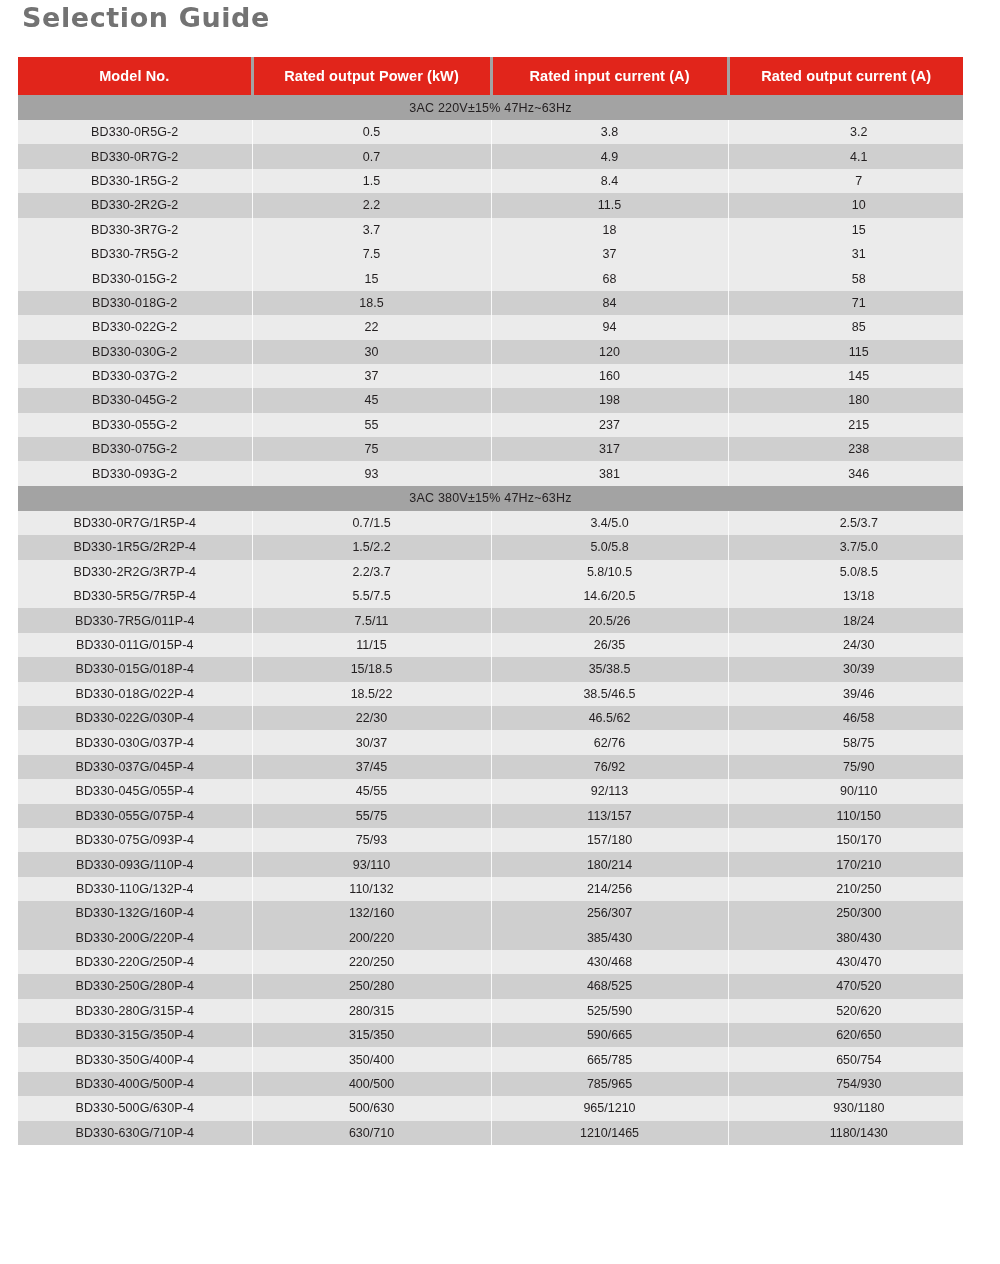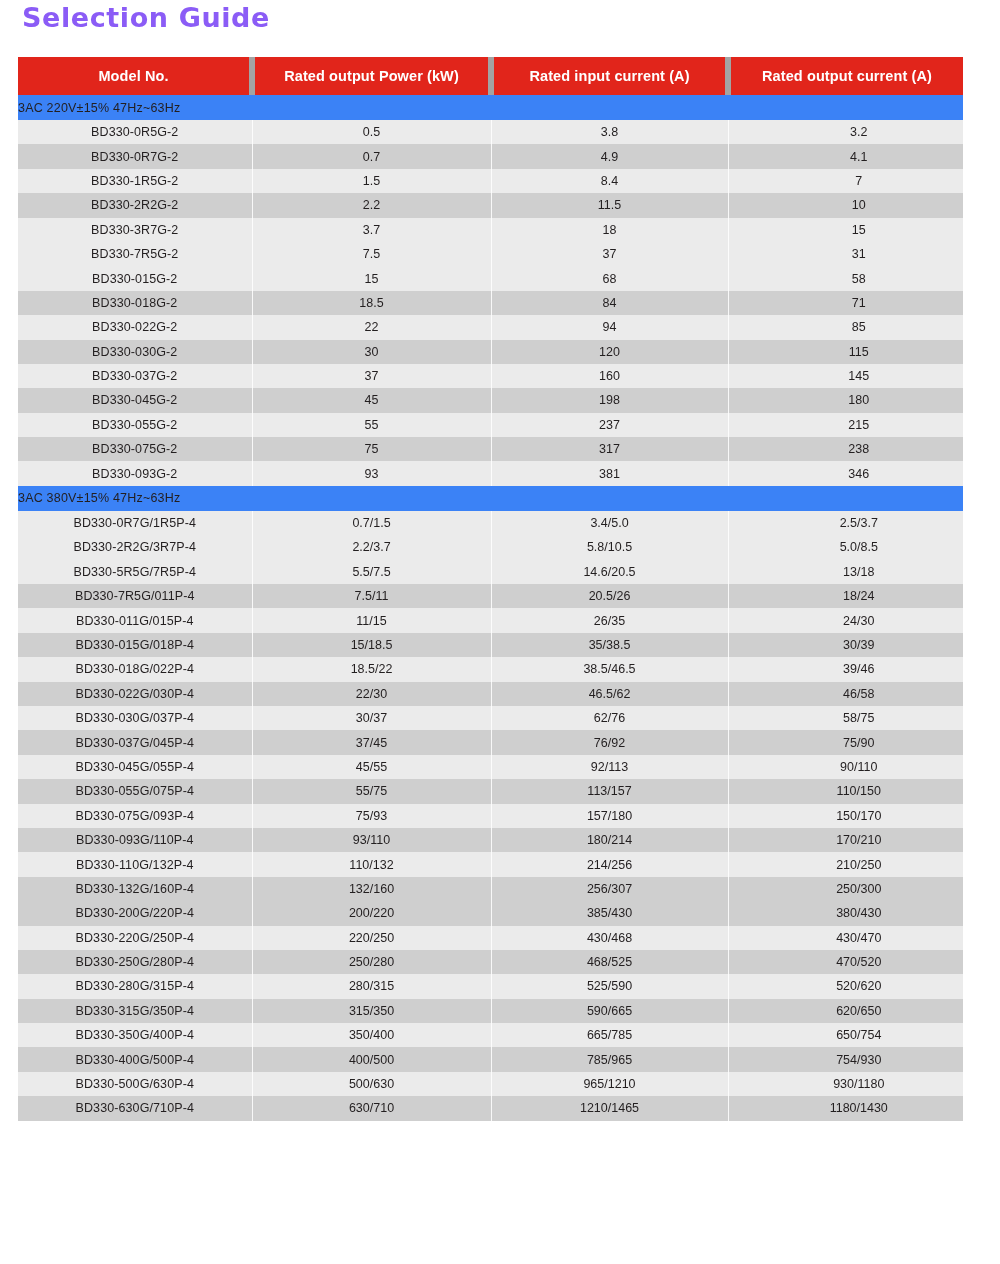--- a/index.html
+++ b/index.html
@@ -22,21 +22,21 @@
   }
 
   .page-title {
     position: absolute;
     left: 22px;
     top: 2px;
     font-family: "DejaVu Sans", sans-serif;
     font-size: 27px;
     font-weight: bold;
     letter-spacing: 0.6px;
-    color: #8b5cf6;
+    color: #737373;
     white-space: nowrap;
   }
 
   .table-wrap {
     position: absolute;
     left: 18px;
     top: 57px;
     width: 945px;
   }
 
@@ -55,29 +55,29 @@
 
   thead th {
     background: #e1251b;
     color: #ffffff;
     font-size: 14.5px;
     font-weight: bold;
     height: 38px;
     padding: 0 4px;
     text-align: center;
     vertical-align: middle;
-    border-right: 6px solid #a3a3a3;
+    border-right: 3px solid #a3a3a3;
     letter-spacing: 0.1px;
   }
   thead th:last-child { border-right: none; }
 
   tr.section-row td {
-    background: #3b82f6;
+    background: #a3a3a3;
     height: 25px;
-    text-align: left;
+    text-align: center;
     vertical-align: middle;
     font-size: 12.5px;
     color: #231f20;
     letter-spacing: 0.2px;
     padding: 0;
   }
 
   tbody tr.data-row td {
     height: 24.4px;
     padding: 0 6px;
@@ -217,20 +217,26 @@
           </tr>
           <tr class="section-row">
             <td colspan="4">3AC 380V±15%  47Hz~63Hz</td>
           </tr>
           <tr class="data-row odd">
             <td class="model">BD330-0R7G/1R5P-4</td>
             <td class="num">0.7/1.5</td>
             <td class="num">3.4/5.0</td>
             <td class="num">2.5/3.7</td>
           </tr>
+          <tr class="data-row even">
+            <td class="model">BD330-1R5G/2R2P-4</td>
+            <td class="num">1.5/2.2</td>
+            <td class="num">5.0/5.8</td>
+            <td class="num">3.7/5.0</td>
+          </tr>
           <tr class="data-row odd">
             <td class="model">BD330-2R2G/3R7P-4</td>
             <td class="num">2.2/3.7</td>
             <td class="num">5.8/10.5</td>
             <td class="num">5.0/8.5</td>
           </tr>
           <tr class="data-row odd">
             <td class="model">BD330-5R5G/7R5P-4</td>
             <td class="num">5.5/7.5</td>
             <td class="num">14.6/20.5</td>

